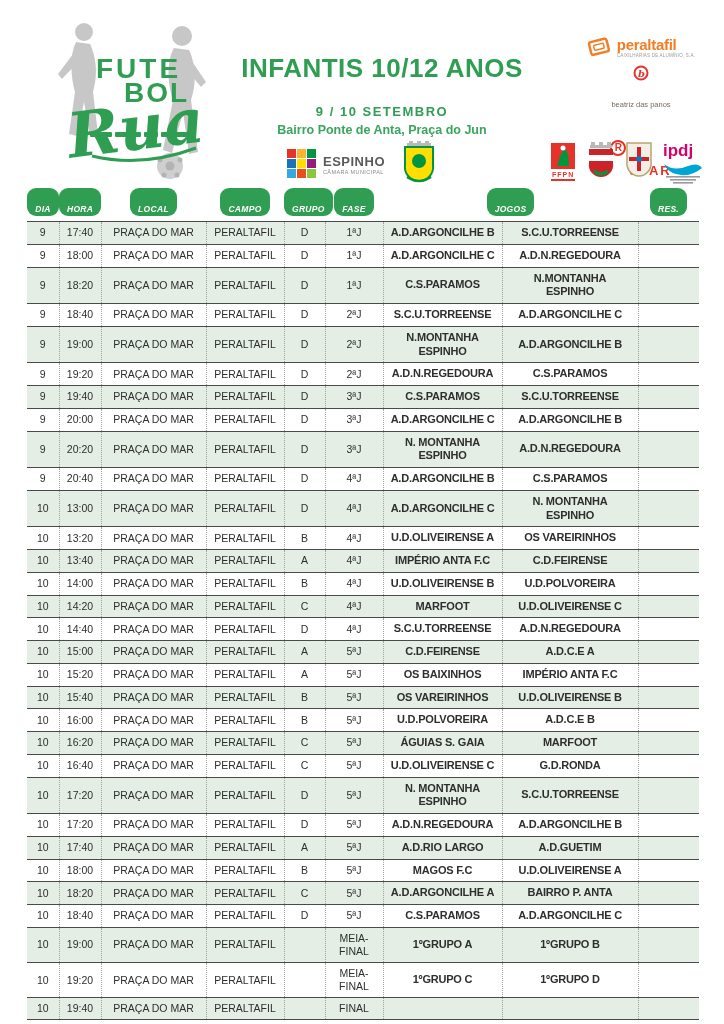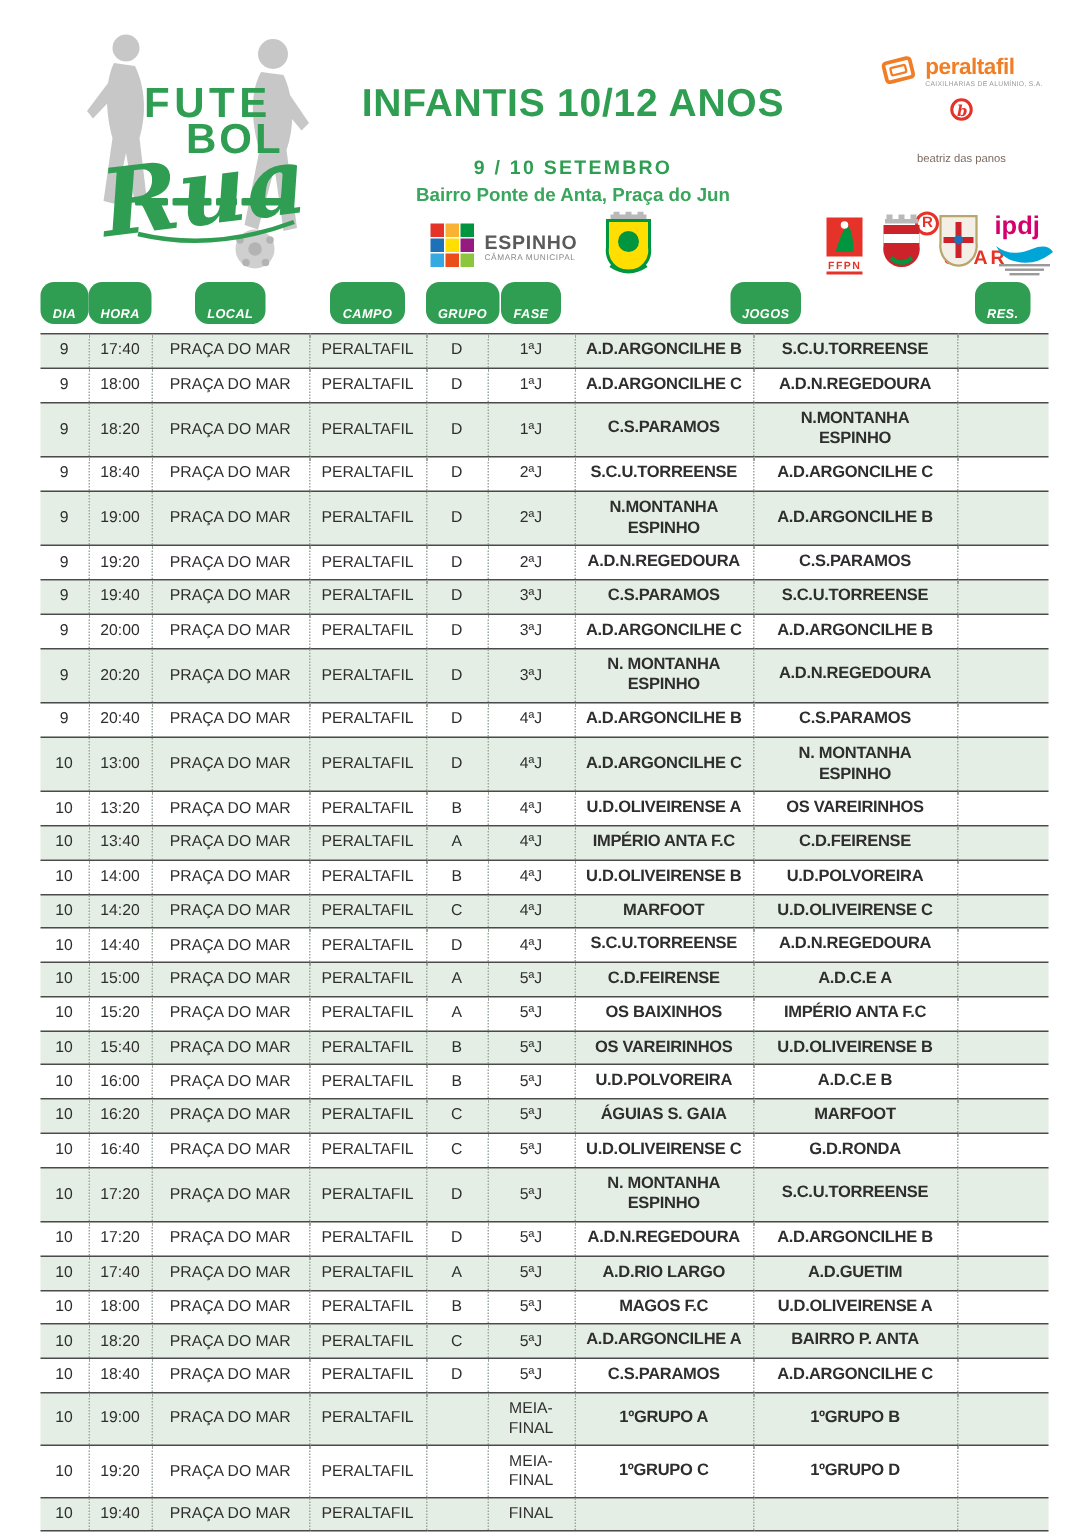--- a/index.html
+++ b/index.html
@@ -32,21 +32,21 @@
   .peraltafil .ptxt .pname { font-size:15px; font-weight:bold; color:#f07e26; letter-spacing:-0.3px; }
   .peraltafil .ptxt .psub  { font-size:4.5px; color:#9a9a9a; letter-spacing:0.2px; }
   .beatriz { text-align:center; }
   .beatriz .bname { font-size:7.5px; color:#7a6a60; margin-top:15px; }
   .rstar { display:flex; align-items:center; gap:3px; border:1.5px solid #ffffff; }
   .rstar .rcirc { width:16px; height:16px; border:2px solid #e63229; border-radius:50%;
                   display:flex; align-items:center; justify-content:center;
                   color:#e63229; font-weight:bold; font-size:10px; }
   .rstar .rname { font-size:13px; font-weight:bold; color:#e63229; letter-spacing:2px;margin-top:46px; }
 
-  .fed-logos { position:absolute; left:549px; top:140px; display:flex; gap:9px; align-items:flex-end; }
+  .fed-logos { position:absolute; left:549px; top:140px; display:flex; gap:9px; align-items:center; }
 
   
   .table-wrap { position:absolute; top:188px; left:27px; width:672px; }
   table { border-collapse:collapse; width:672px; table-layout:fixed; }
   thead th { padding:0 0 5px 0; text-align:center; vertical-align:middle; }
   .pill { display:inline-block; background:#2f9e52; color:#fff; font-size:8.5px;
           font-weight:bold; font-style:italic; letter-spacing:0.3px;
           padding:16px 8px 2px; border-radius:9px; }
   tbody td {
     border-top:1px solid #4a4a4a; border-bottom:1px solid #4a4a4a;

